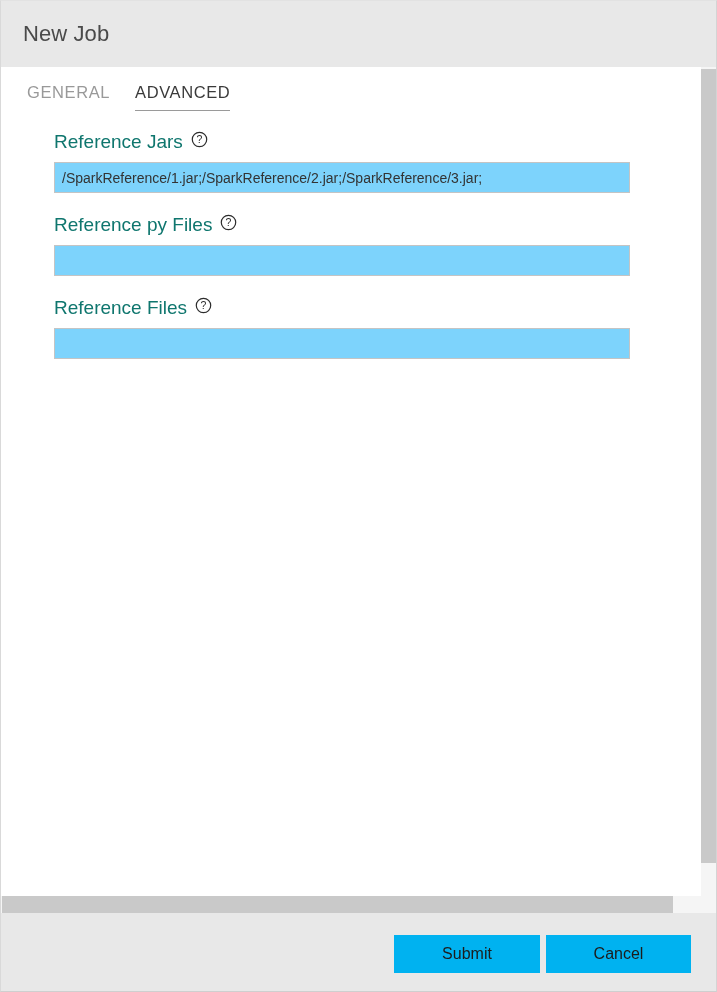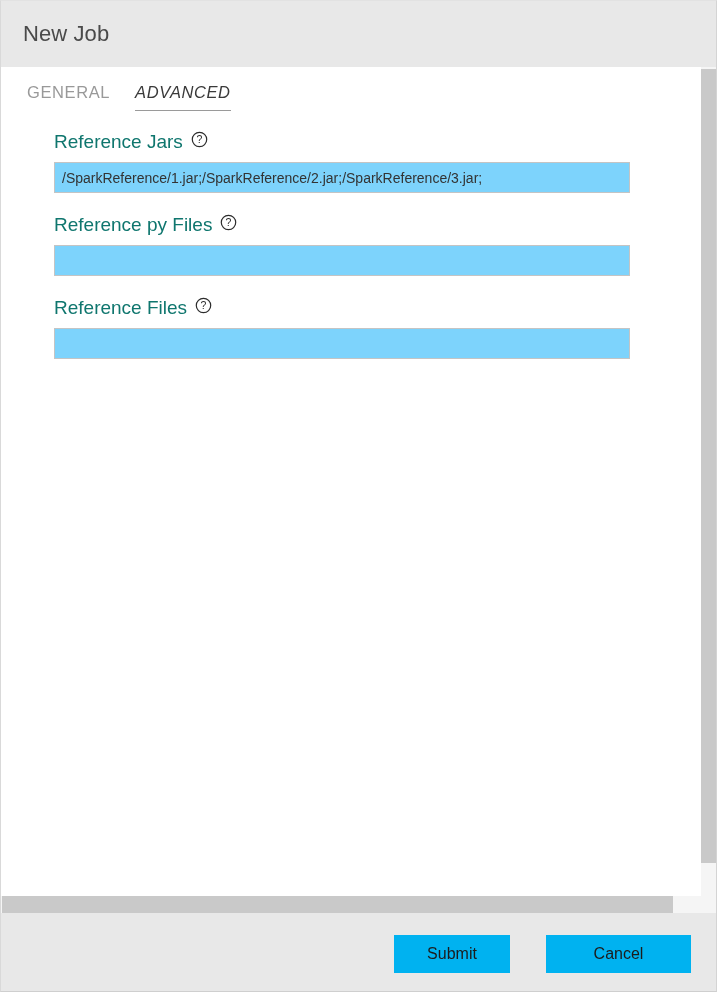--- a/index.html
+++ b/index.html
@@ -72,21 +72,20 @@
     font-size: 16.5px;
     letter-spacing: 0.6px;
     color: #999999;
     padding: 0 0 9px 0;
     margin-right: 25px;
     cursor: pointer;
     white-space: nowrap;
   }
   .tab.active {
     color: #3a3a3a;
-    font-style: italic;
   }
   .tab.active::after {
     content: "";
     position: absolute;
     left: 0;
     right: 0;
     bottom: 0;
     height: 1px;
     background: #9a9a9a;
   }
@@ -192,21 +191,21 @@
     background: #00b2f0;
     color: #1c1c1c;
     font-family: "Liberation Sans", sans-serif;
     font-size: 16px;
     cursor: pointer;
     padding: 0;
     border-radius: 0;
     line-height: 38px;
     text-align: center;
   }
-  #btn-submit { left: 393px; width: 116px; }
+  #btn-submit { left: 393px; width: 146px; }
   #btn-cancel { left: 545px; width: 145px; }
 </style>
 </head>
 <body>
 
 <div id="dialog">
 
   <div id="titlebar">
     <div id="title-text">New Job</div>
   </div>

